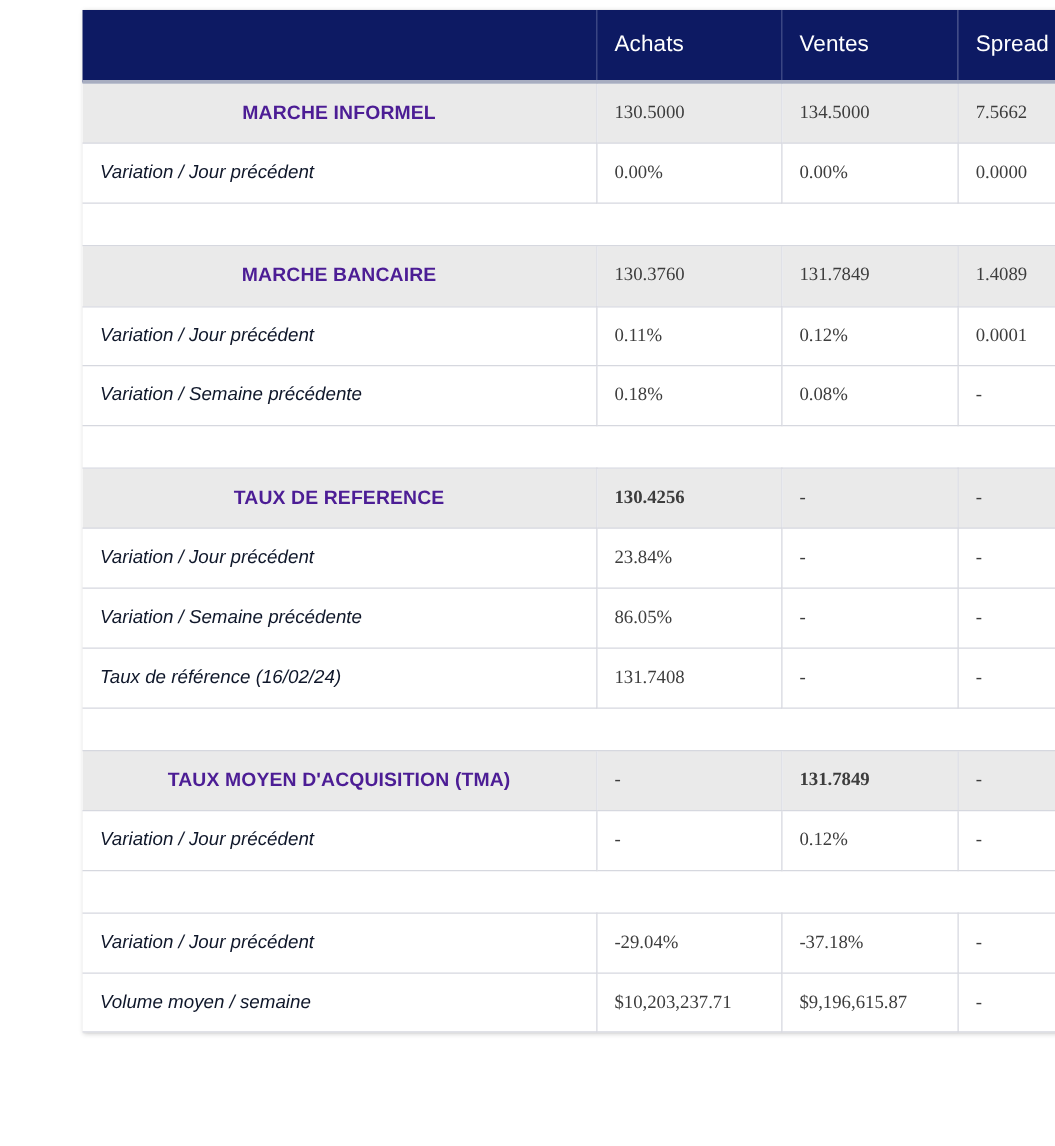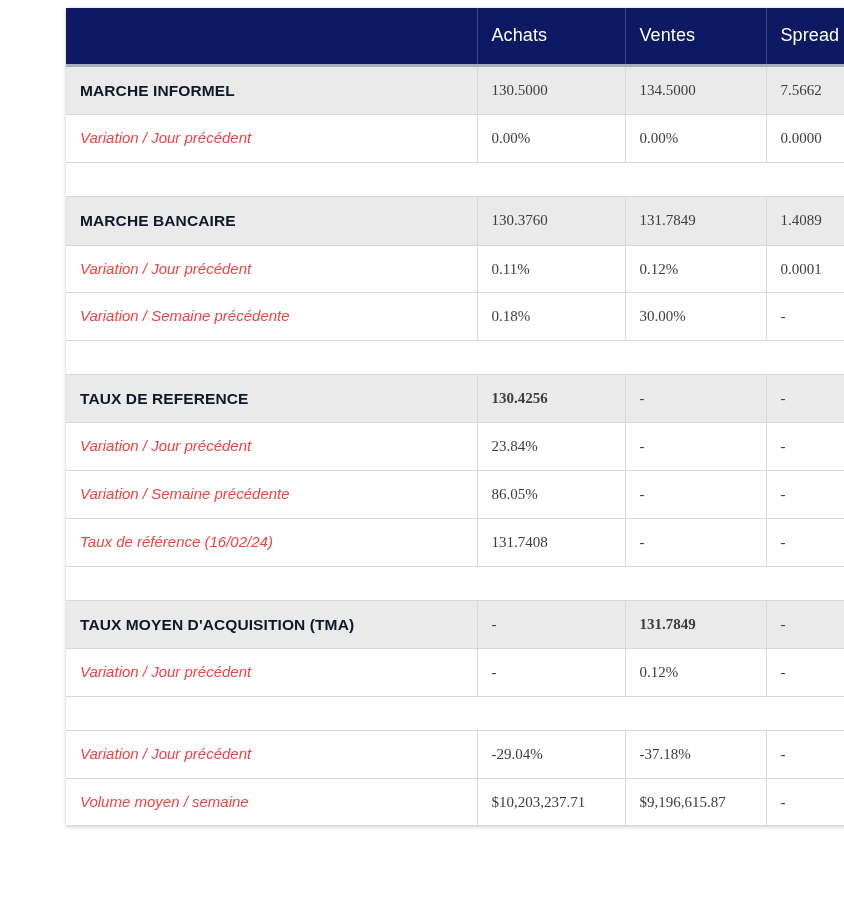--- a/index.html
+++ b/index.html
@@ -65,31 +65,32 @@
   }
   td:last-child { border-right: none; }
 
   
   tr.section-head td {
     background: #eaeaea;
     border-top: 1px solid #d6d8df;
   }
   td.section-title {
     font-weight: bold;
-    color: #0f172a;
+    color: #4c1d95;
     font-size: 15.5px;
     letter-spacing: 0.1px;
+    text-align: center;
   }
   td.val-strong { font-weight: bold; color: #111111; }
 
   
   tr.detail td { background: #ffffff; }
   td.detail-label {
     font-style: italic;
-    color: #ef4444;
+    color: #0f172a;
     font-size: 15px;
   }
   td.val { color: #3d3d3d; font-family: Liberation Serif, serif; }
 
   
   tr.spacer td {
     background: #ffffff;
     height: 34px;
     padding: 0;
     border-right: none;
@@ -141,21 +142,21 @@
           </tr>
           <tr class="detail">
             <td class="detail-label">Variation / Jour précédent</td>
             <td class="val">0.11%</td>
             <td class="val">0.12%</td>
             <td class="val">0.0001</td>
           </tr>
           <tr class="detail">
             <td class="detail-label">Variation / Semaine précédente</td>
             <td class="val">0.18%</td>
-            <td class="val">30.00%</td>
+            <td class="val">0.08%</td>
             <td class="val">-</td>
           </tr>
           <tr class="spacer">
             <td colspan="4"></td>
           </tr>
           <tr class="section-head">
             <td class="section-title">TAUX DE REFERENCE</td>
             <td class="val val-strong">130.4256</td>
             <td class="val">-</td>
             <td class="val">-</td>

